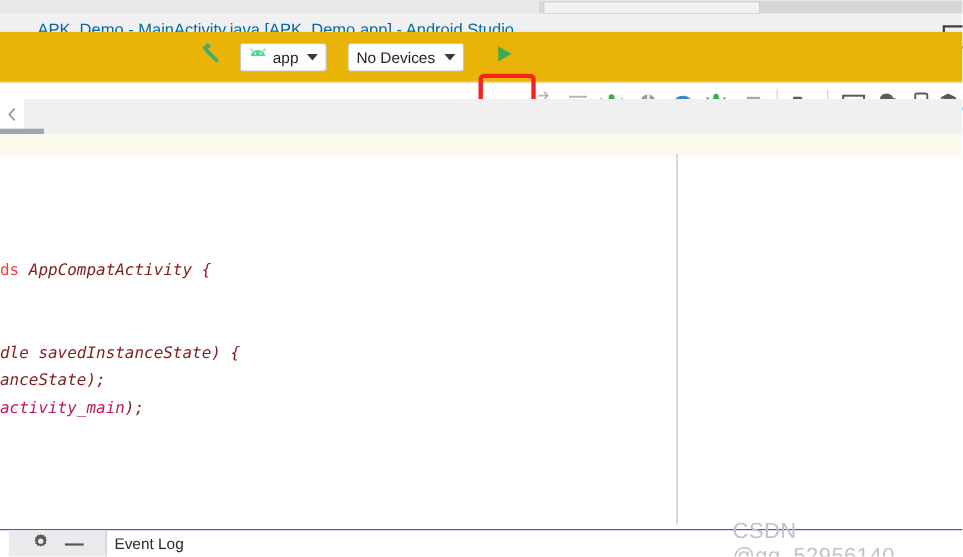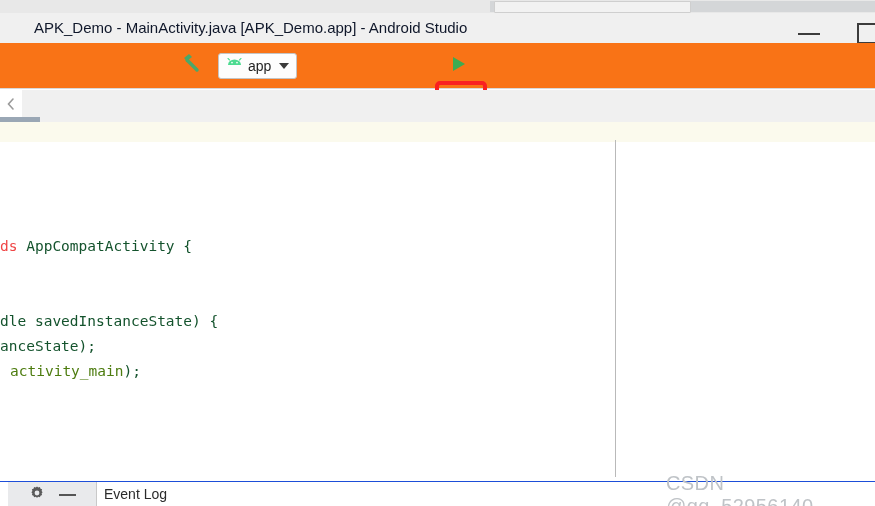--- a/index.html
+++ b/index.html
@@ -22,35 +22,35 @@
     position:absolute;left:494px;top:1px;width:195px;height:10px;
     background:#f2f2f2;border:1px solid #cfcfcf;border-radius:1px;
   }
   
   #titlebar{
     position:absolute;left:0;top:13px;width:875px;height:32px;
     background:#f0f0f0;border-bottom:1px solid #e3e3e3;
   }
   #window-title{
     position:absolute;left:34px;top:6px;
-    font-size:15px;color:#0f172a;white-space:nowrap;
+    font-size:15px;color:#0369a1;white-space:nowrap;
     font-family:"Liberation Sans", sans-serif;
   }
   #win-minimize{
     position:absolute;left:798px;top:20px;width:22px;height:2px;
     background:#3c3c3c;cursor:pointer;
   }
   #win-maximize{
     position:absolute;left:857px;top:10px;width:17px;height:17px;
     border:2px solid #3c3c3c;cursor:pointer;background:transparent;
   }
   
   #toolbar{
-    position:absolute;left:0;top:43px;width:875px;height:45px;
-    background:#f97316;border-bottom:1px solid #d8d8d8;
+    position:absolute;left:0;top:29px;width:875px;height:45px;
+    background:#eab308;border-bottom:1px solid #d8d8d8;
   }
   .tb-item{position:absolute;top:0;height:45px;display:flex;align-items:center;}
   .combo{
     display:flex;align-items:center;gap:5px;
     height:24px;padding:0 7px;
     background:#fdfdfd;border:1px solid #c4c4c4;border-radius:3px;
     font-size:14px;color:#1f1f1f;cursor:pointer;
     font-family:"Liberation Sans", sans-serif;
   }
   .caret{
@@ -97,22 +97,22 @@
     background:#b9b9b9;
   }
   #code{
     position:absolute;left:0;top:22px;width:610px;
     font-family:"DejaVu Sans Mono","Liberation Mono",monospace;
     font-size:14.5px;line-height:25px;
     white-space:pre;
   }
   #code .ln{display:block;height:25px;}
   .kw{color:#ef4444;}
-  .plain{color:#14532d;}
-  .field{color:#4d7c0f;padding-left:10px;}
+  .plain{color:#7f1d1d;font-style:italic;}
+  .field{color:#be185d;font-style:italic;}
   
   #bottombar{
     position:absolute;left:0;top:481px;width:875px;height:25px;
     background:#ffffff;border-top:1px solid #1d4ed8;
   }
   #bb-tools{
     position:absolute;left:8px;top:0;width:88px;height:25px;
     background:#e9eaec;border-right:1px solid #c9c9c9;
     display:flex;align-items:center;justify-content:center;gap:14px;
   }
@@ -163,20 +163,26 @@
           <circle cx="6" cy="4.6" r="0.85" fill="#ffffff"></circle>
           <circle cx="11" cy="4.6" r="0.85" fill="#ffffff"></circle>
           <path d="M3.5 2 L2 0.4 M13.5 2 L15 0.4" stroke="#4ddb91" stroke-width="1.1" stroke-linecap="round"></path>
         </svg>
       </span>
       <span>app</span>
       <span class="caret"></span>
     </div>
   </div>
 
+  <div class="tb-item" style="left:316px;">
+    <div class="combo">
+      <span>No Devices</span>
+      <span class="caret"></span>
+    </div>
+  </div>
 
   <div class="tb-item" style="left:447px;">
     <span>
       <svg width="22" height="22" viewBox="0 0 22 22">
         <path d="M6 4 L18 11 L6 18 Z" fill="#3dab52"></path>
       </svg>
     </span>
   </div>
 
   <div class="tb-icon" style="left:483px;">

